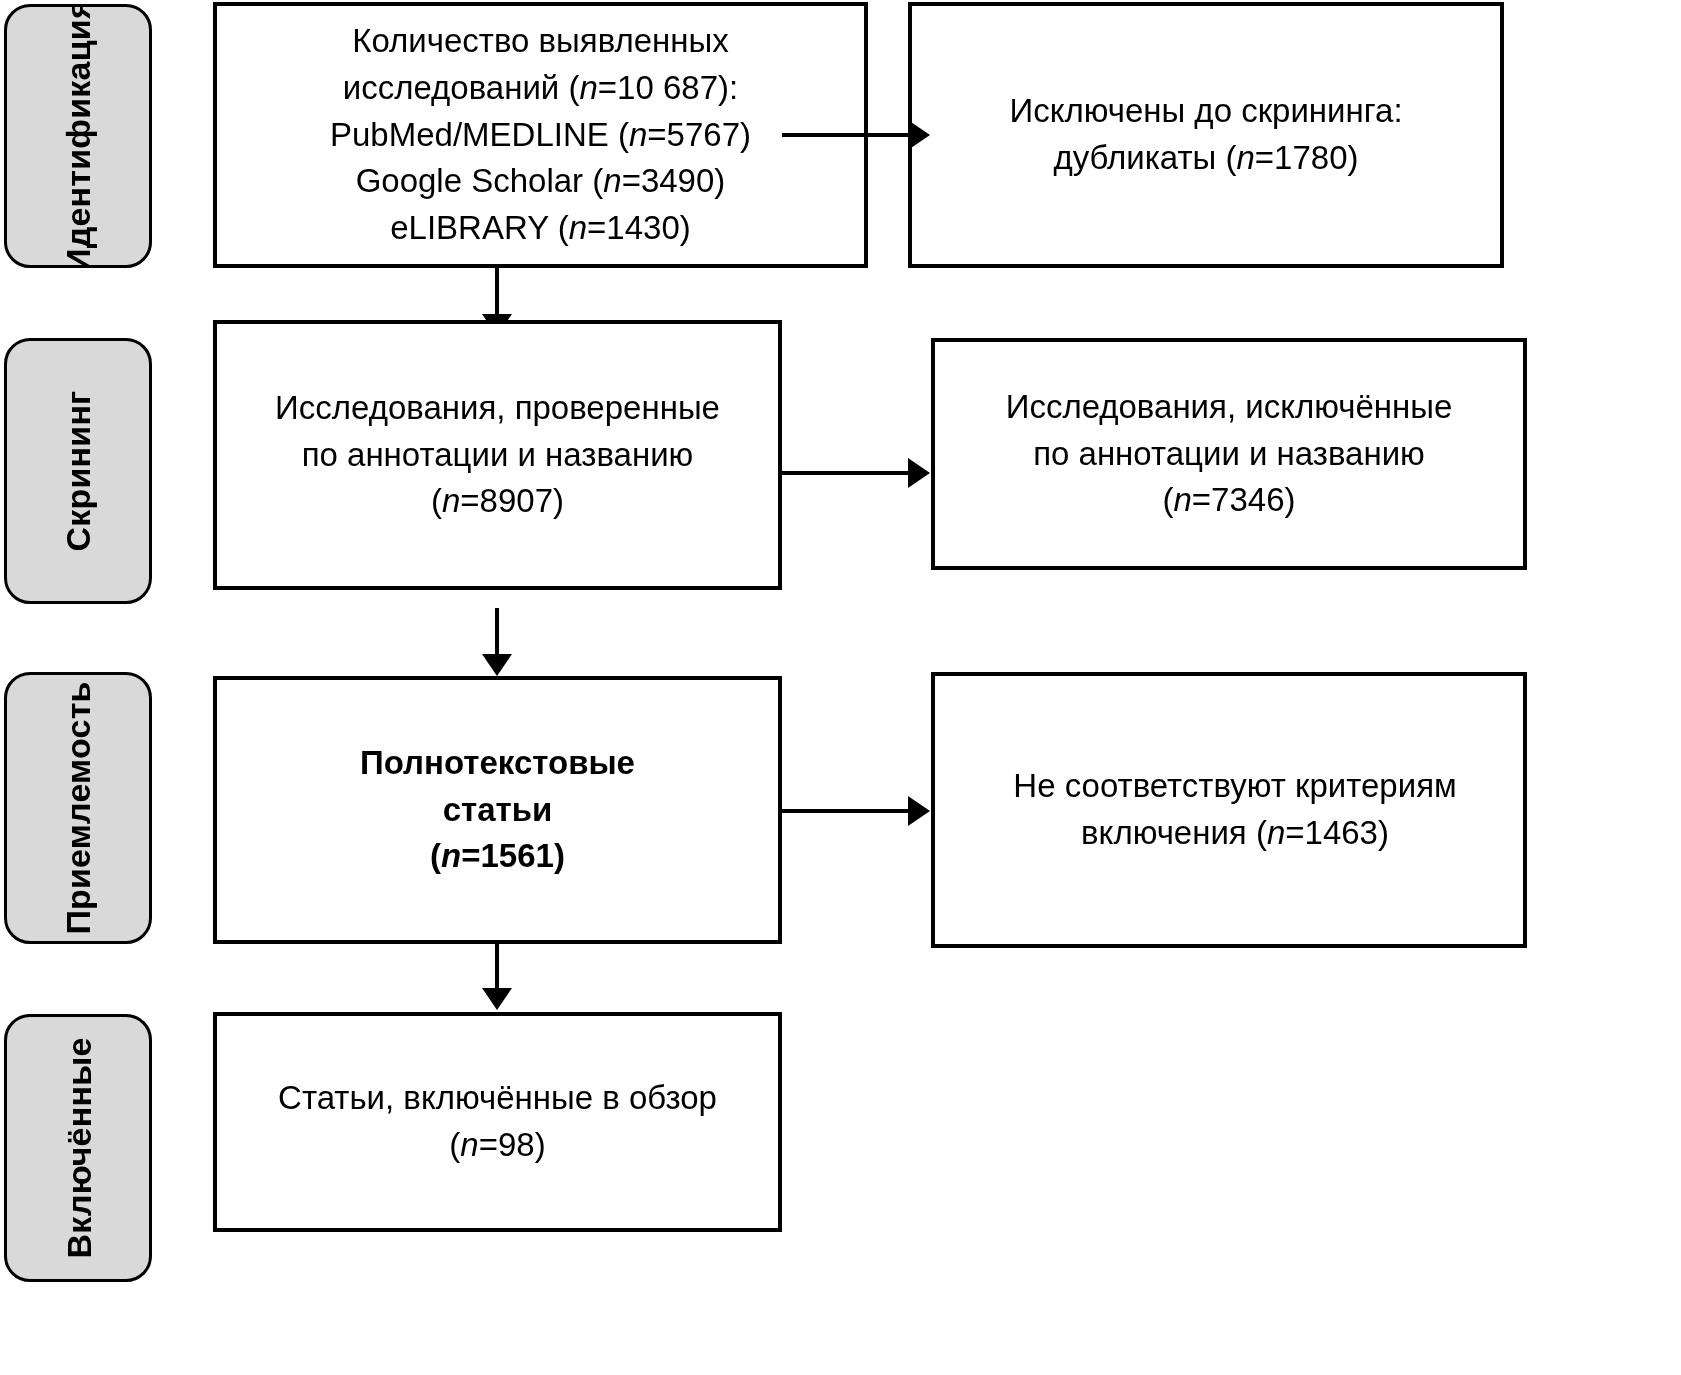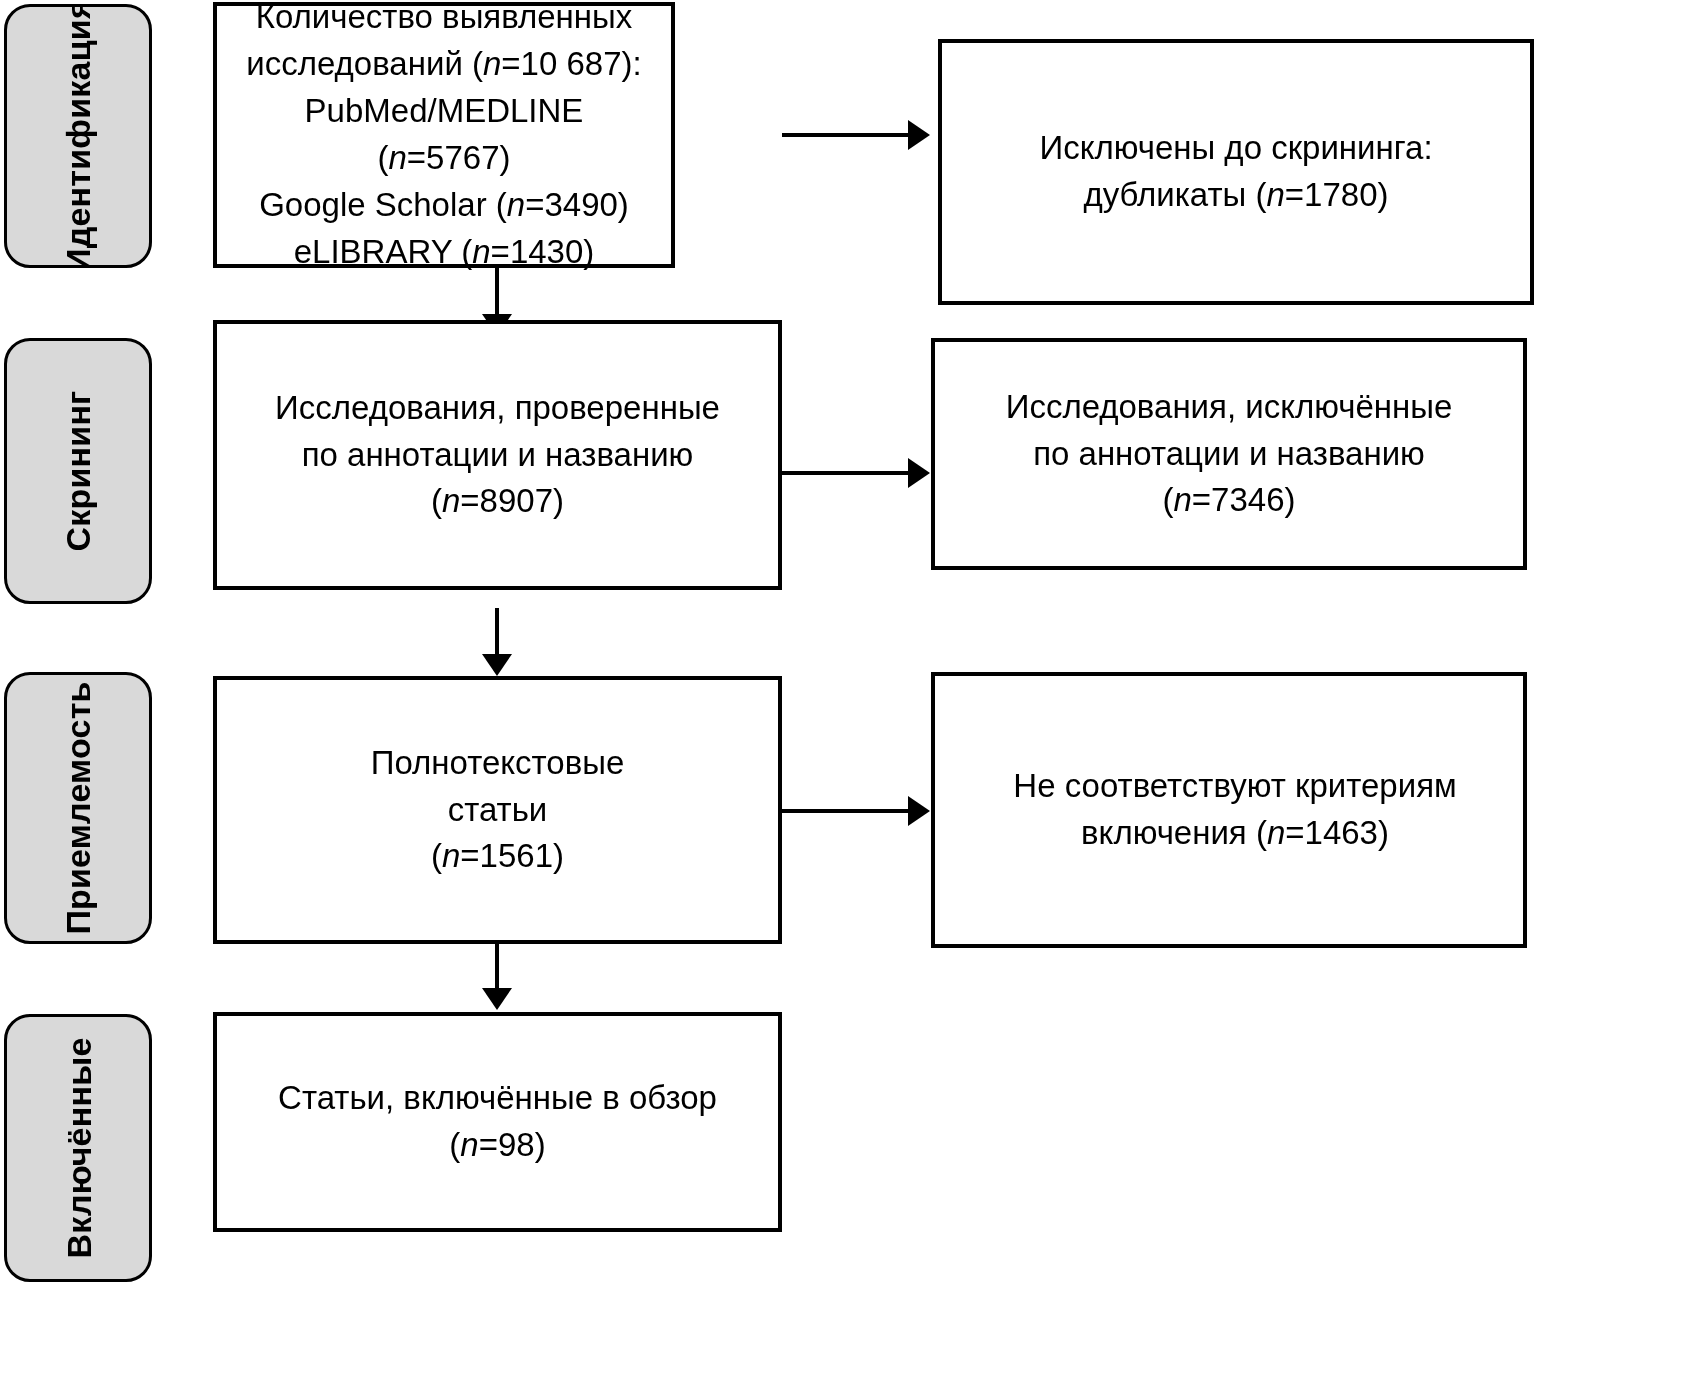--- a/index.html
+++ b/index.html
@@ -103,29 +103,29 @@
   </div>
 
   <div class="stage" style="left:4px; top:672px; width:148px; height:272px;">
     <span class="stage-label">Приемлемость</span>
   </div>
 
   <div class="stage" style="left:4px; top:1014px; width:148px; height:268px;">
     <span class="stage-label">Включённые</span>
   </div>
 
-  <div class="node" style="left:213px; top:2px; width:462px; height:266px;">
+  <div class="node" style="left:213px; top:2px; width:655px; height:266px;">
     <span class="node-text">Количество выявленных
 исследований (<i>n</i>=10 687):
 PubMed/MEDLINE (<i>n</i>=5767)
 Google Scholar (<i>n</i>=3490)
 eLIBRARY (<i>n</i>=1430)</span>
   </div>
 
-  <div class="node" style="left:938px; top:2px; width:596px; height:266px;margin-top:37px;">
+  <div class="node" style="left:908px; top:2px; width:596px; height:266px;">
     <span class="node-text">Исключены до скрининга:
 дубликаты (<i>n</i>=1780)</span>
   </div>
 
   <div class="line-h" style="left:782px; top:133px; width:128px;"></div>
   <div class="arrow-right" style="left:908px; top:120px;"></div>
 
   <div class="line-v" style="left:495px; top:268px; height:52px;"></div>
   <div class="arrow-down" style="left:482px; top:314px;"></div>
 
@@ -140,21 +140,21 @@
 по аннотации и названию
 (<i>n</i>=7346)</span>
   </div>
 
   <div class="line-h" style="left:782px; top:471px; width:128px;"></div>
   <div class="arrow-right" style="left:908px; top:458px;"></div>
 
   <div class="line-v" style="left:495px; top:608px; height:52px;"></div>
   <div class="arrow-down" style="left:482px; top:654px;"></div>
 
-  <div class="node" style="left:213px; top:676px; width:569px; height:268px;">
+  <div class="node" style="left:213px; top:676px; width:569px; height:268px;font-weight:bold;">
     <span class="node-text">Полнотекстовые
 статьи
 (<i>n</i>=1561)</span>
   </div>
 
   <div class="node" style="left:931px; top:672px; width:596px; height:276px;padding-left:12px;">
     <span class="node-text">Не соответствуют критериям
 включения (<i>n</i>=1463)</span>
   </div>
 

